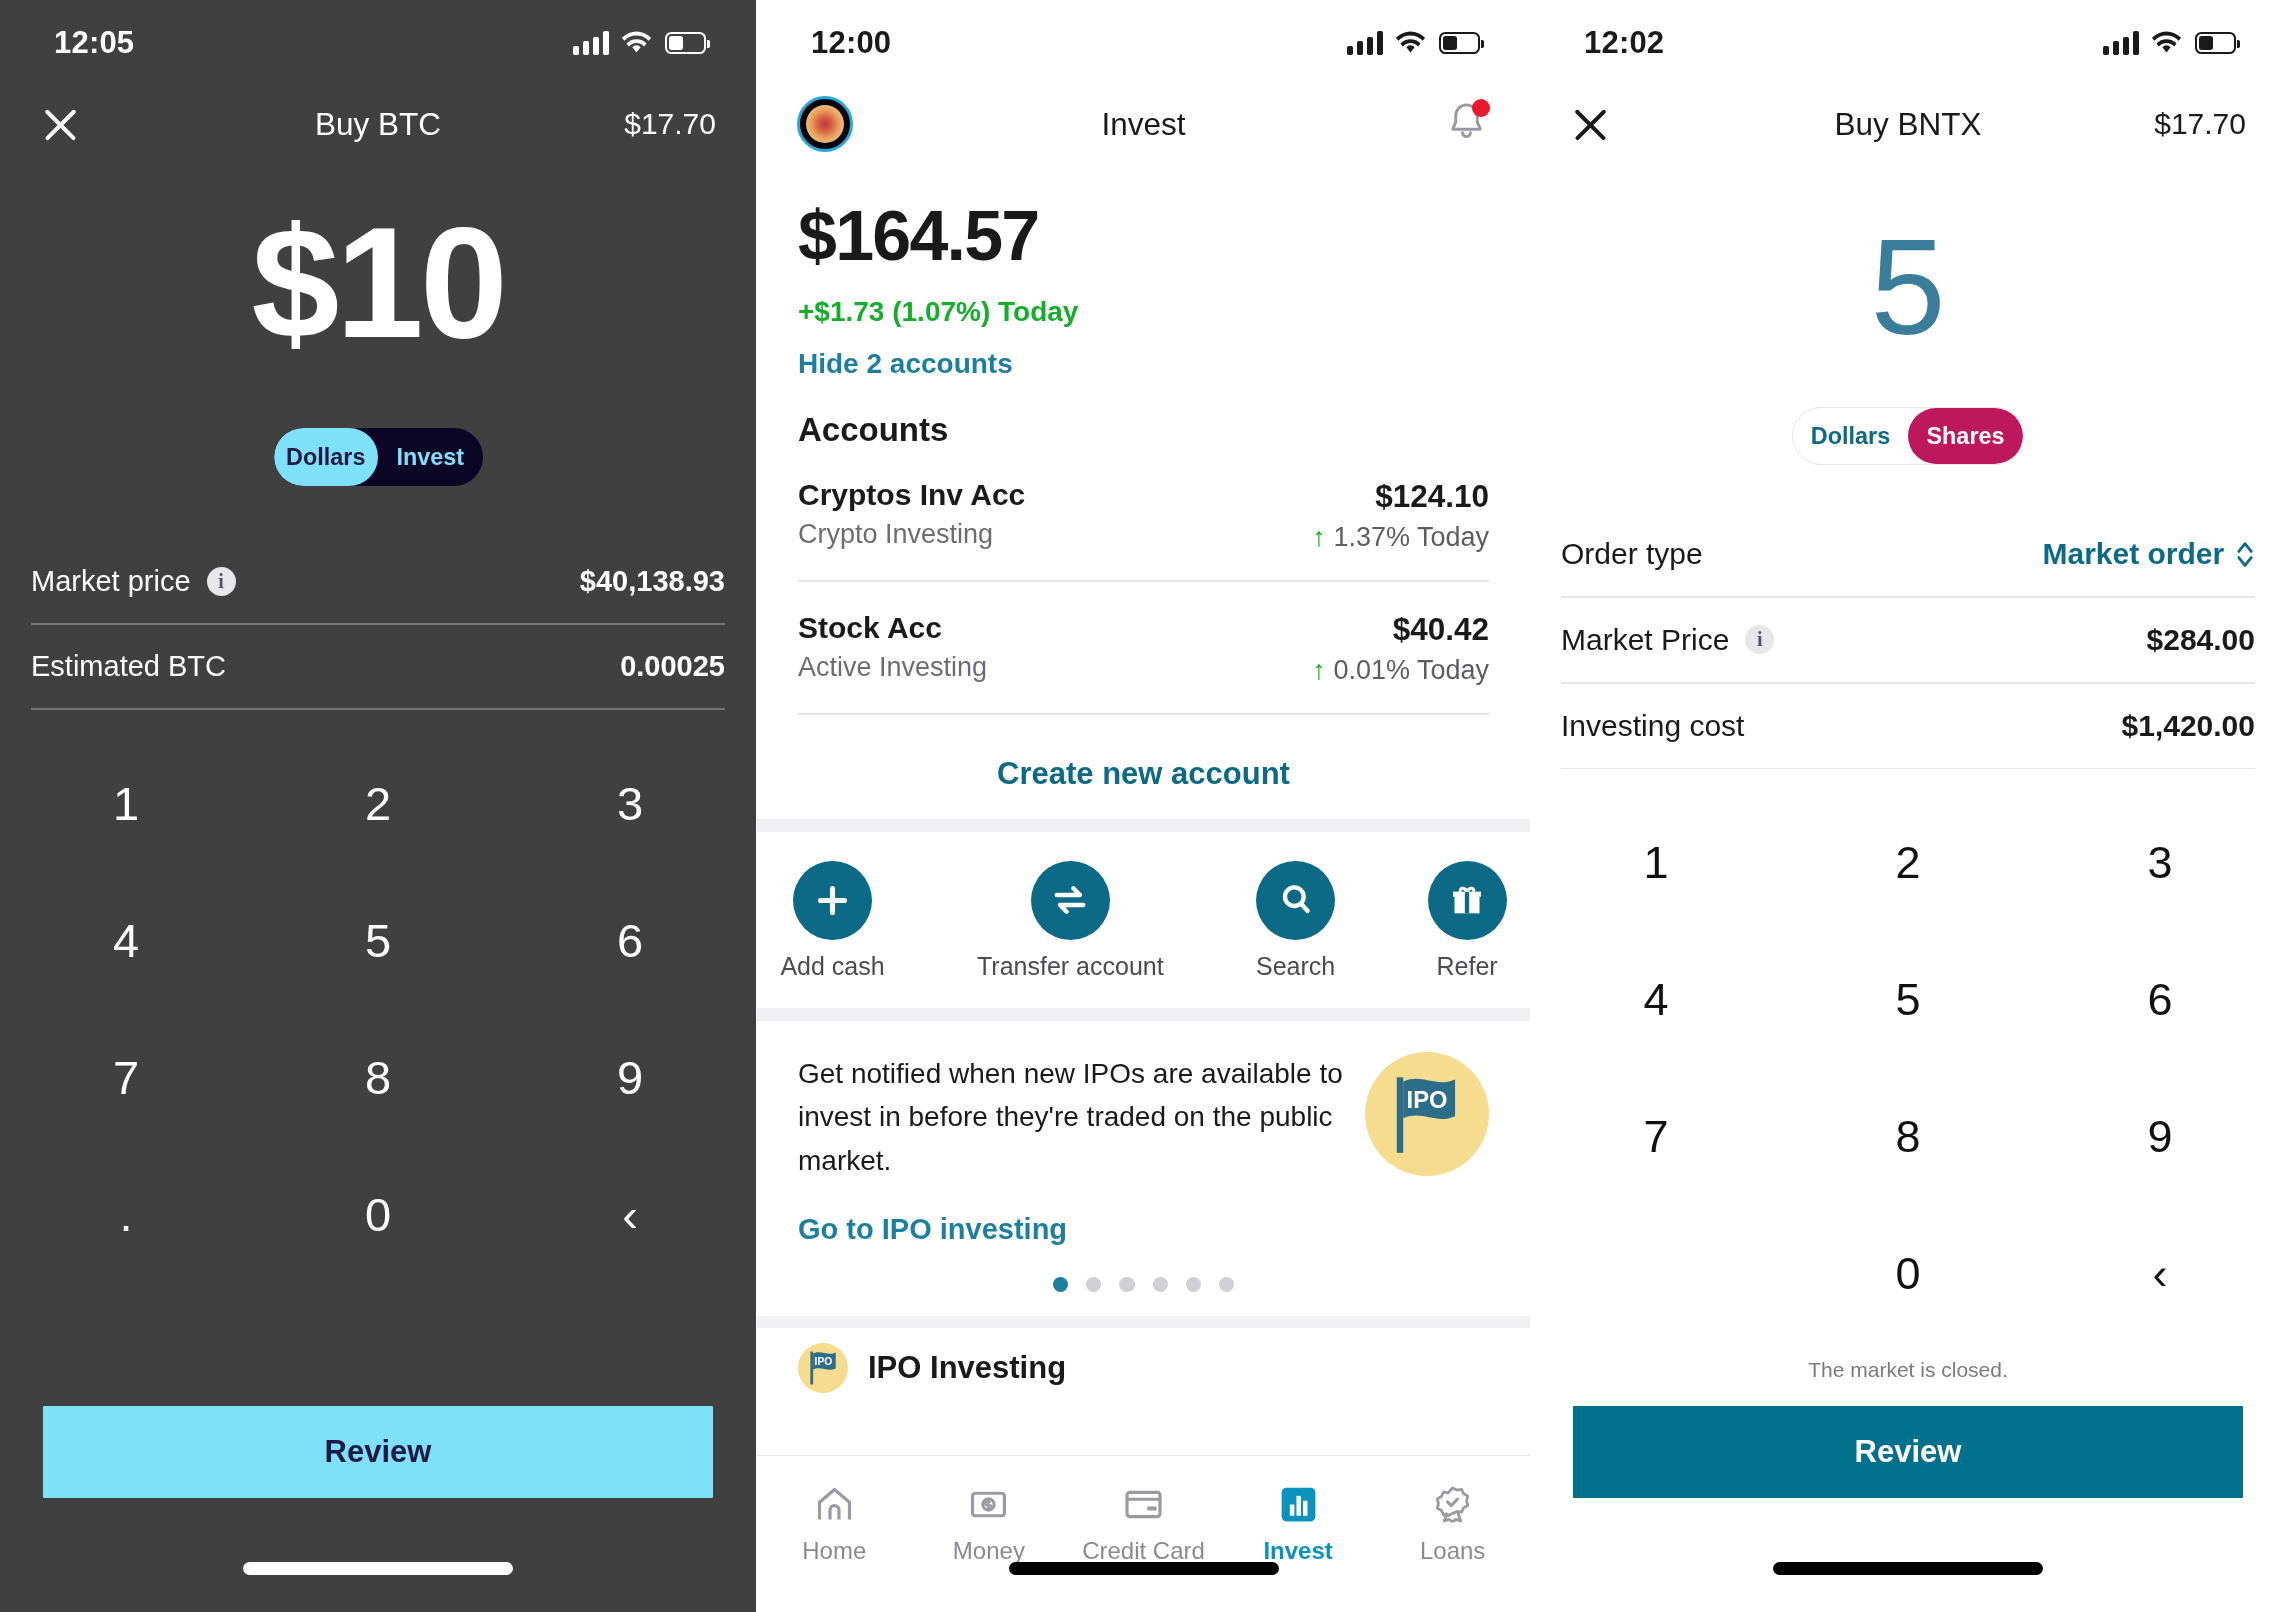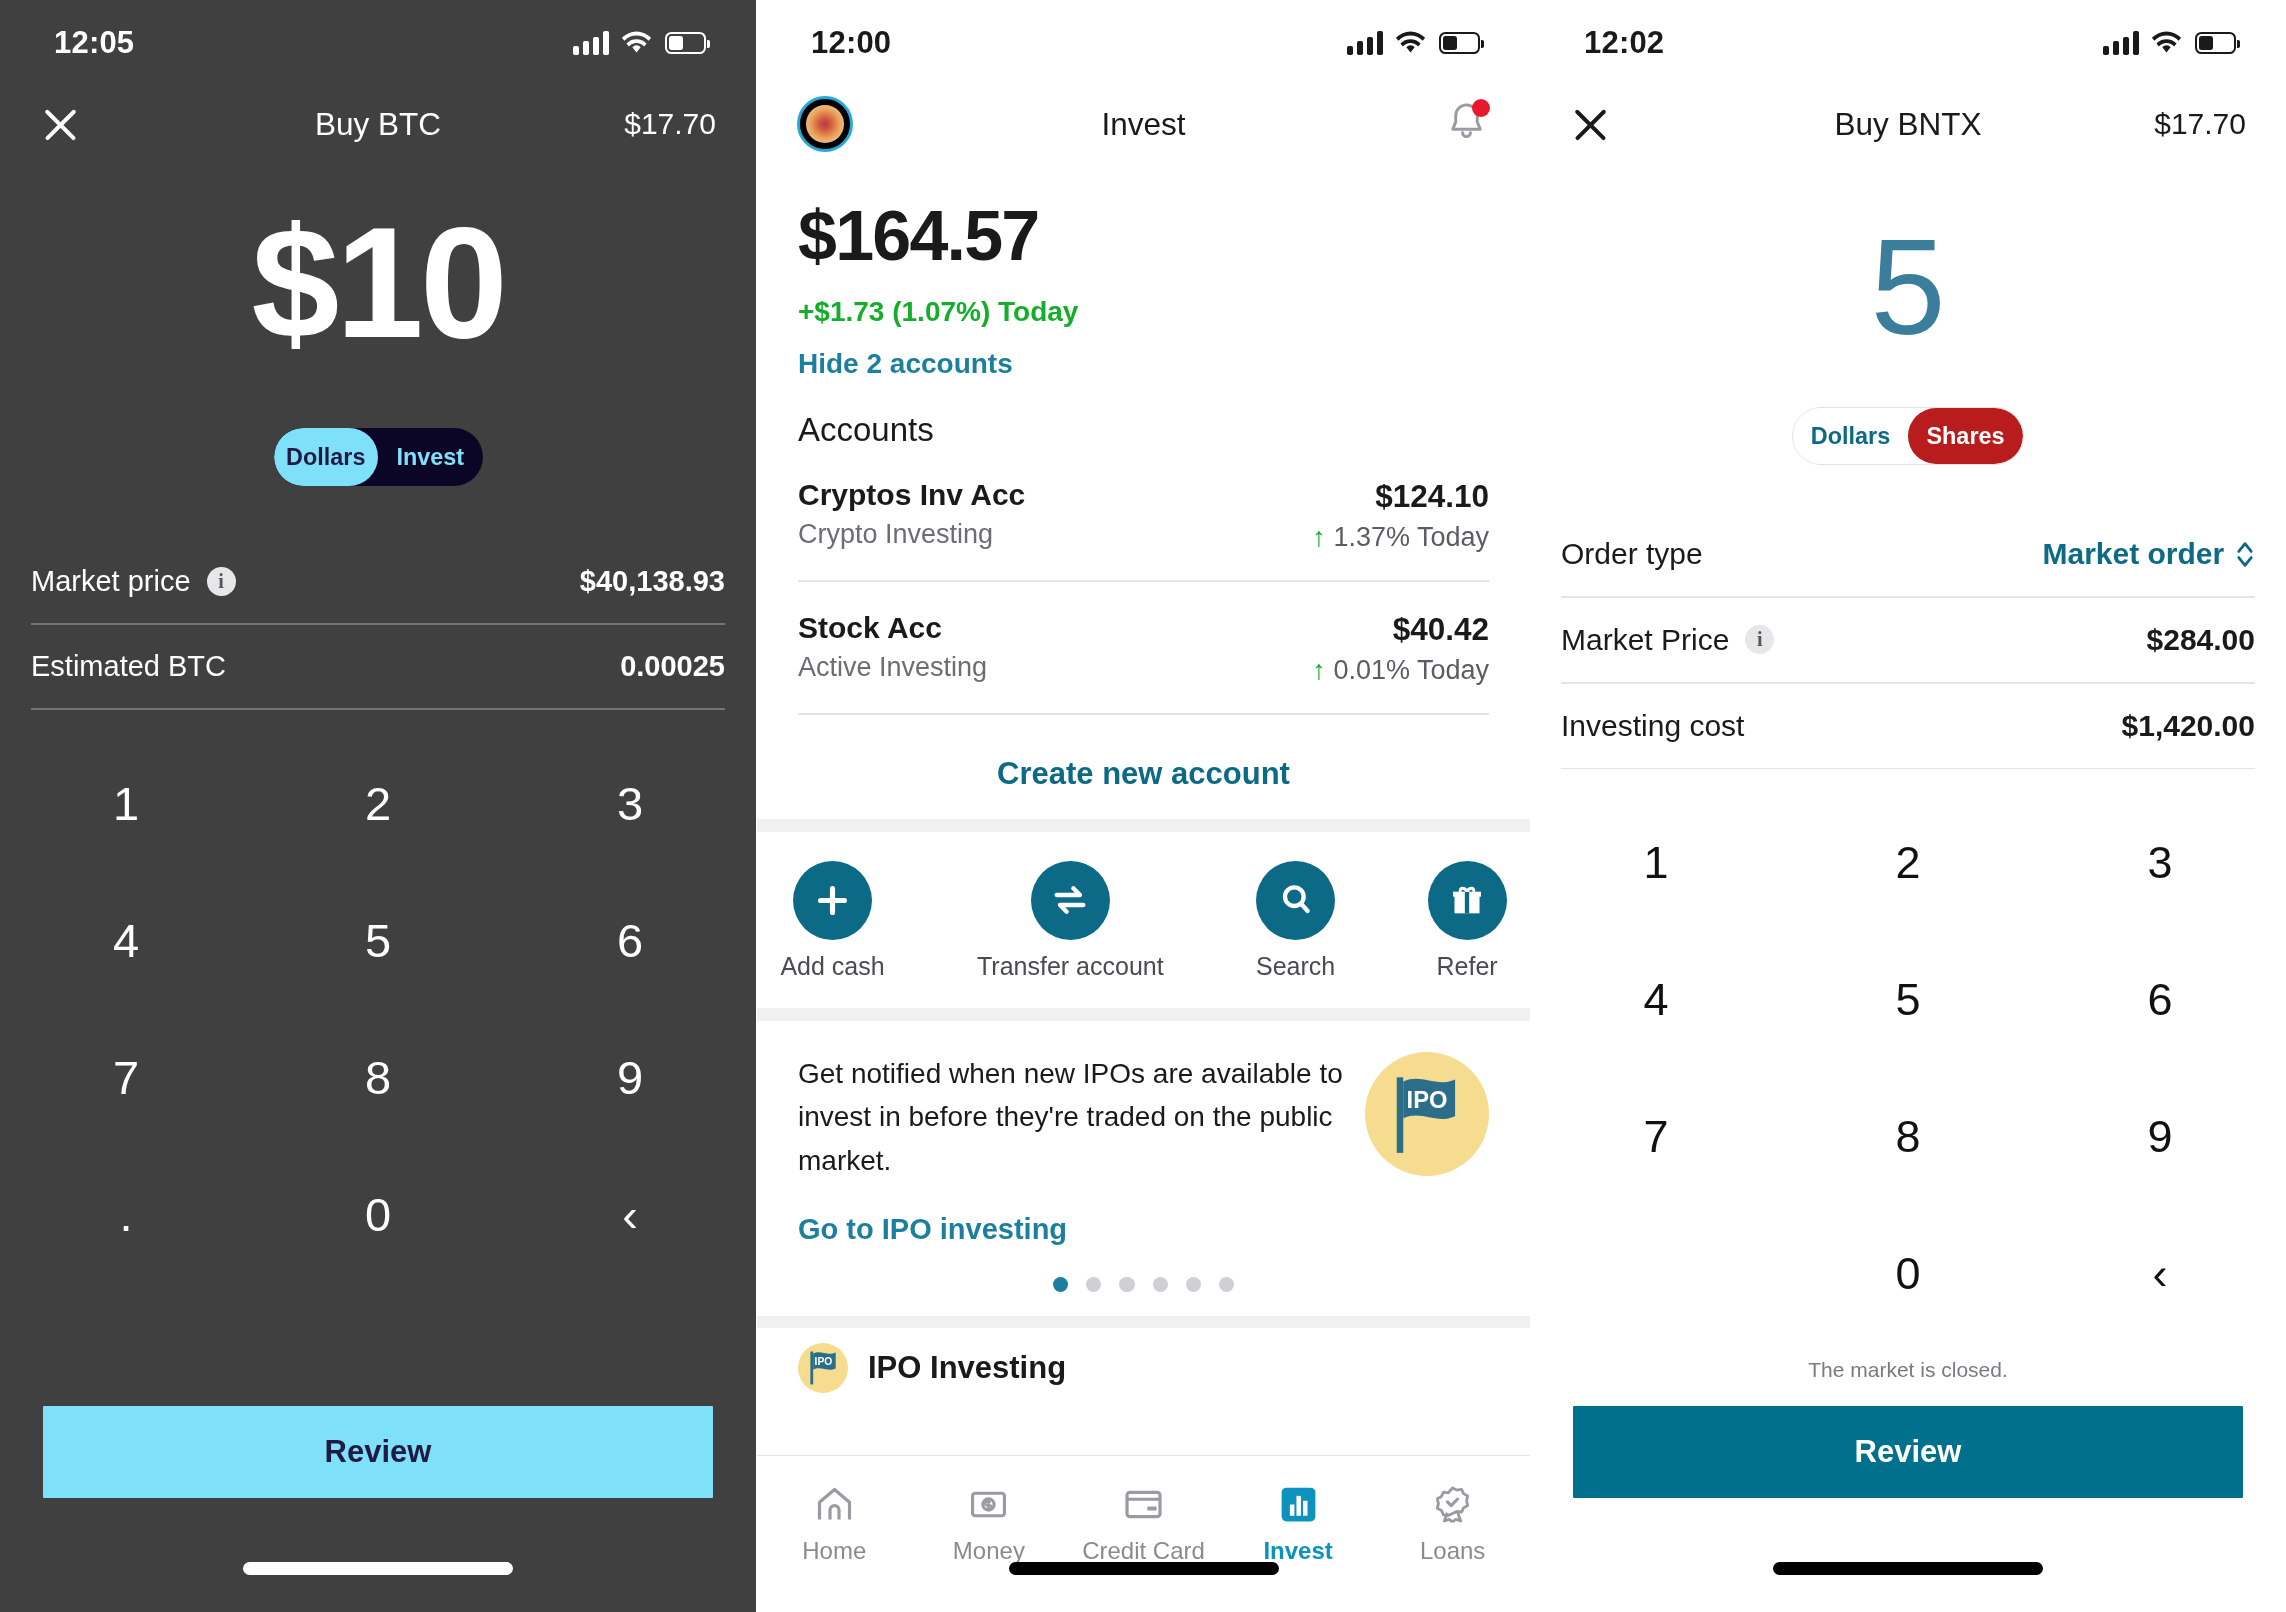--- a/index.html
+++ b/index.html
@@ -126,21 +126,21 @@
   }
   .bell { width: 47px; height: 50px; position: relative; cursor: pointer; }
   .bell .dot {
     position: absolute; right: 0; top: 0; width: 18px; height: 18px;
     border-radius: 50%; background: #e8192c;
   }
 
   .m-balance { font-size: 70px; font-weight: 700; letter-spacing: -1.8px; padding: 34px 41px 0; }
   .m-change { color: #14ae2b; font-size: 28px; font-weight: 700; padding: 20px 41px 0; }
   .m-hide { color: #1d7f9e; font-size: 28px; font-weight: 700; padding: 20px 41px 0; cursor: pointer; }
-  .m-sec-title { font-size: 33px; font-weight: 400; padding: 31px 41px 0; }
+  .m-sec-title { font-size: 33px; font-weight: 700; padding: 31px 41px 0; }
 
   .acct {
     display: flex; justify-content: space-between; align-items: flex-start;
     padding: 29px 41px 27px; cursor: pointer;
   }
   .acct .nm { font-size: 30px; font-weight: 600; }
   .acct .sub { font-size: 27px; color: #6c6c74; margin-top: 7.2px; }
   .acct .amt { font-size: 31.5px; font-weight: 700; text-align: right; }
   .acct .pct { font-size: 27px; color: #5c5c64; margin-top: 7.2px; text-align: right; }
   .acct .pct .ar { color: #14ae2b; font-weight: 700; }
@@ -194,21 +194,21 @@
     color: #3a7e9b; margin-top: 58px; line-height: 1;
   }
   .seg-light {
     display: flex; margin: 52px auto 0; width: 232px; height: 58px;
     border: 1.8px solid #e4e4e8; border-radius: 31px; overflow: hidden; background: #fff;
   }
   .seg-light div {
     flex: 1; display: flex; align-items: center; justify-content: center;
     font-size: 23.4px; font-weight: 600; cursor: pointer; border-radius: 31px;
   }
-  .seg-light .on  { background: #b91c1c; color: #ffffff; }
+  .seg-light .on  { background: #be185d; color: #ffffff; }
   .seg-light .off { color: #0d6a87; }
   .r-rows { margin-top: 47px; padding: 0 31px; }
   .r-row {
     display: flex; align-items: center; justify-content: space-between;
     padding: 25px 0; font-size: 30px;
   }
   .r-row .lbl { display: flex; align-items: center; gap: 16px; color: #1a1a1a; }
   .r-row .val { font-weight: 700; color: #1a1a1a; }
   .r-row .val.link { color: #0d6a87; display: flex; align-items: center; gap: 10.8px; }
   .divider-dk { height: 1.8px; background: #e4e4e8; }

